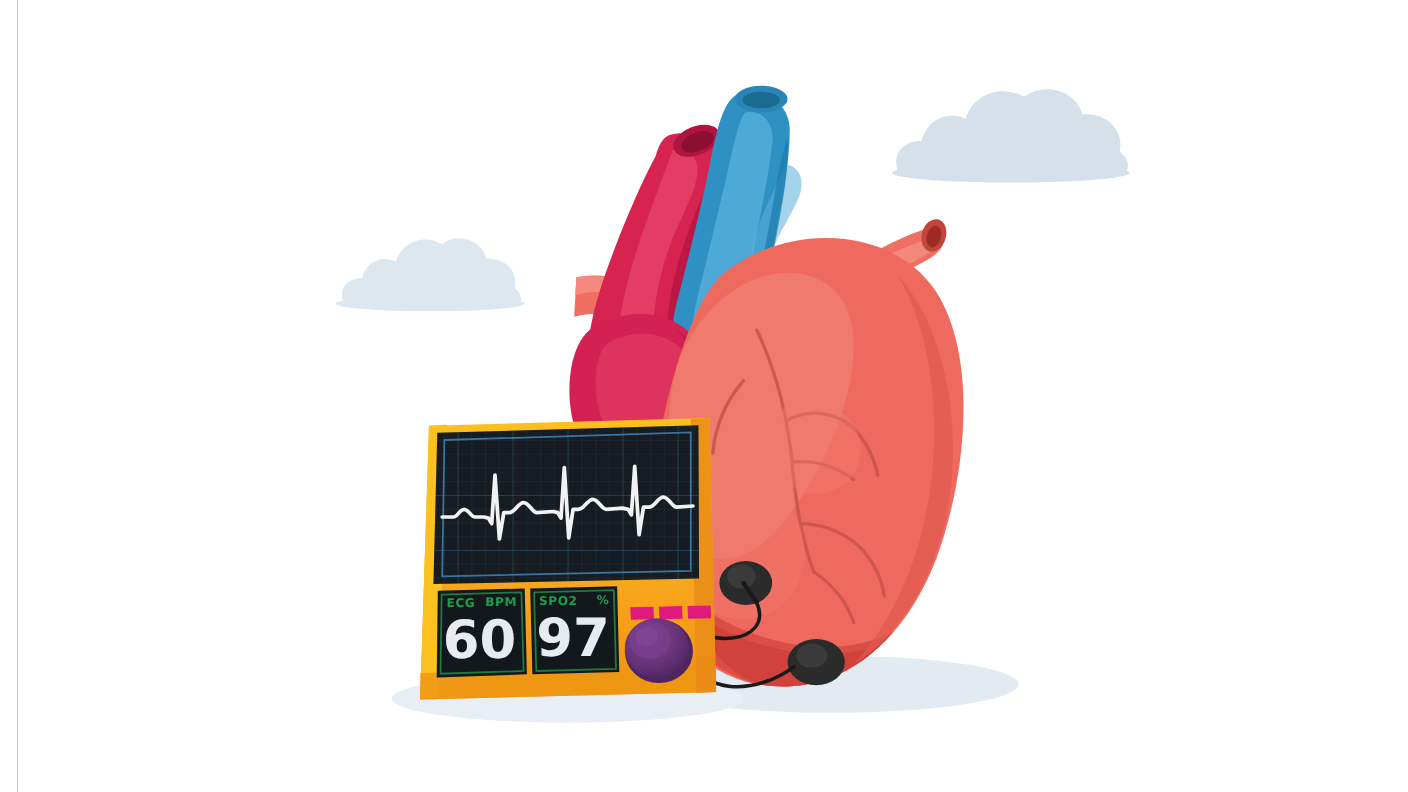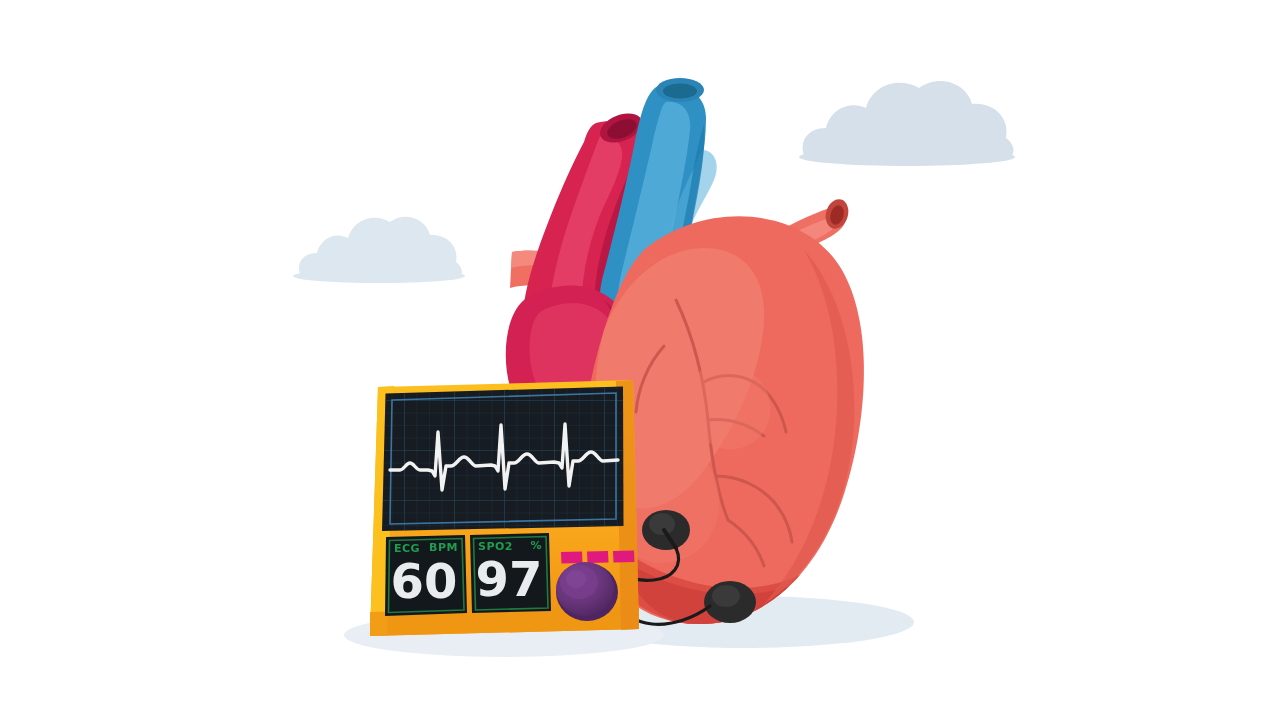--- a/index.html
+++ b/index.html
@@ -1,21 +1,21 @@
 <!DOCTYPE html>
 <html><head>
 <meta charset="utf-8">
 <title>Heart ECG Monitor Illustration</title>
 <style>
   html,body{margin:0;padding:0;background:#ffffff;}
   body{
     width:1280px;height:720px;overflow:hidden;position:relative;
     font-family:"Liberation Sans", sans-serif;
   }
-  #stage{position:absolute;left:4px;top:0;width:1243px;height:720px;background:#4d7c0f;}
+  #stage{position:absolute;left:16px;top:0;width:1243px;height:720px;background:#4d7c0f;}
   #stage svg{display:block;}
   .readout-label{
     font-family:"DejaVu Sans", sans-serif;
     font-weight:bold;
     letter-spacing:0.5px;
   }
 </style>
 </head>
 <body>
 

